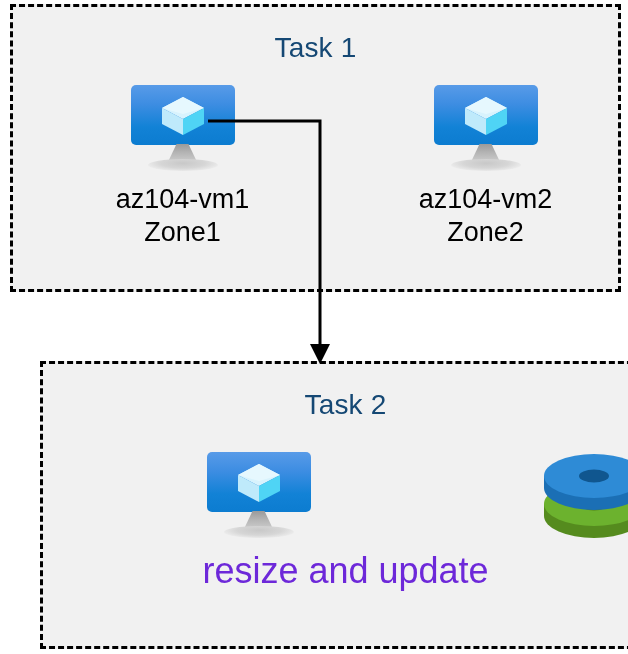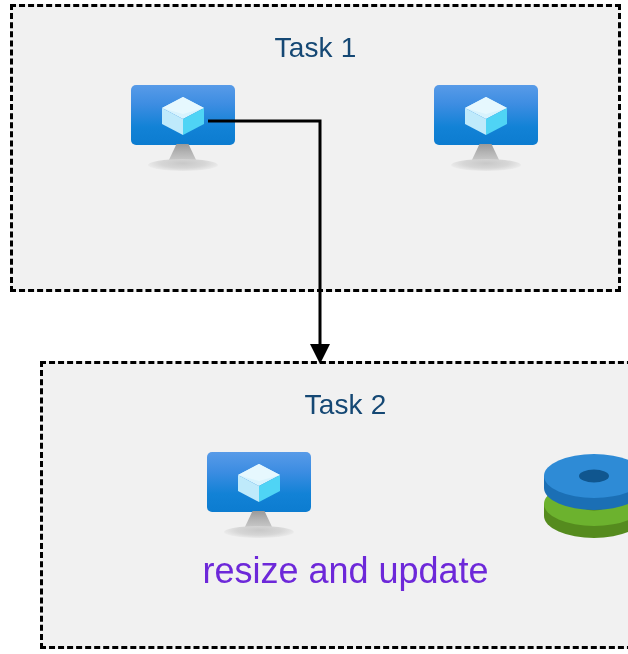--- a/index.html
+++ b/index.html
@@ -171,34 +171,38 @@
         <div class="vm-screen"></div>
         <svg class="vm-cube" viewBox="0 0 48 42">
           <polygon points="24,2 45,13 24,24 3,13" fill="#D8F3FD"></polygon>
           <polygon points="3,13 24,24 24,40 3,29" fill="#BFEAFB"></polygon>
           <polygon points="45,13 24,24 24,40 45,29" fill="#4FD4F5"></polygon>
           <polygon points="24,2 45,13 24,19 3,13" fill="#E6F8FE"></polygon>
         </svg>
         <div class="vm-stand"></div>
         <div class="vm-base"></div>
       </div>
+      <div class="node-label">az104-vm1
+Zone1</div>
     </div>
 
     <div id="node-vm2" class="node">
       <div class="vm-icon">
         <div class="vm-screen"></div>
         <svg class="vm-cube" viewBox="0 0 48 42">
           <polygon points="24,2 45,13 24,24 3,13" fill="#D8F3FD"></polygon>
           <polygon points="3,13 24,24 24,40 3,29" fill="#BFEAFB"></polygon>
           <polygon points="45,13 24,24 24,40 45,29" fill="#4FD4F5"></polygon>
           <polygon points="24,2 45,13 24,19 3,13" fill="#E6F8FE"></polygon>
         </svg>
         <div class="vm-stand"></div>
         <div class="vm-base"></div>
       </div>
+      <div class="node-label">az104-vm2
+Zone2</div>
     </div>
   </div>
 
   <div id="task2-box" class="task-box">
 
     <div id="task2-title" class="task-title">Task 2</div>
 
     <div id="task2-icon-row">
 
       <div class="vm-icon">

